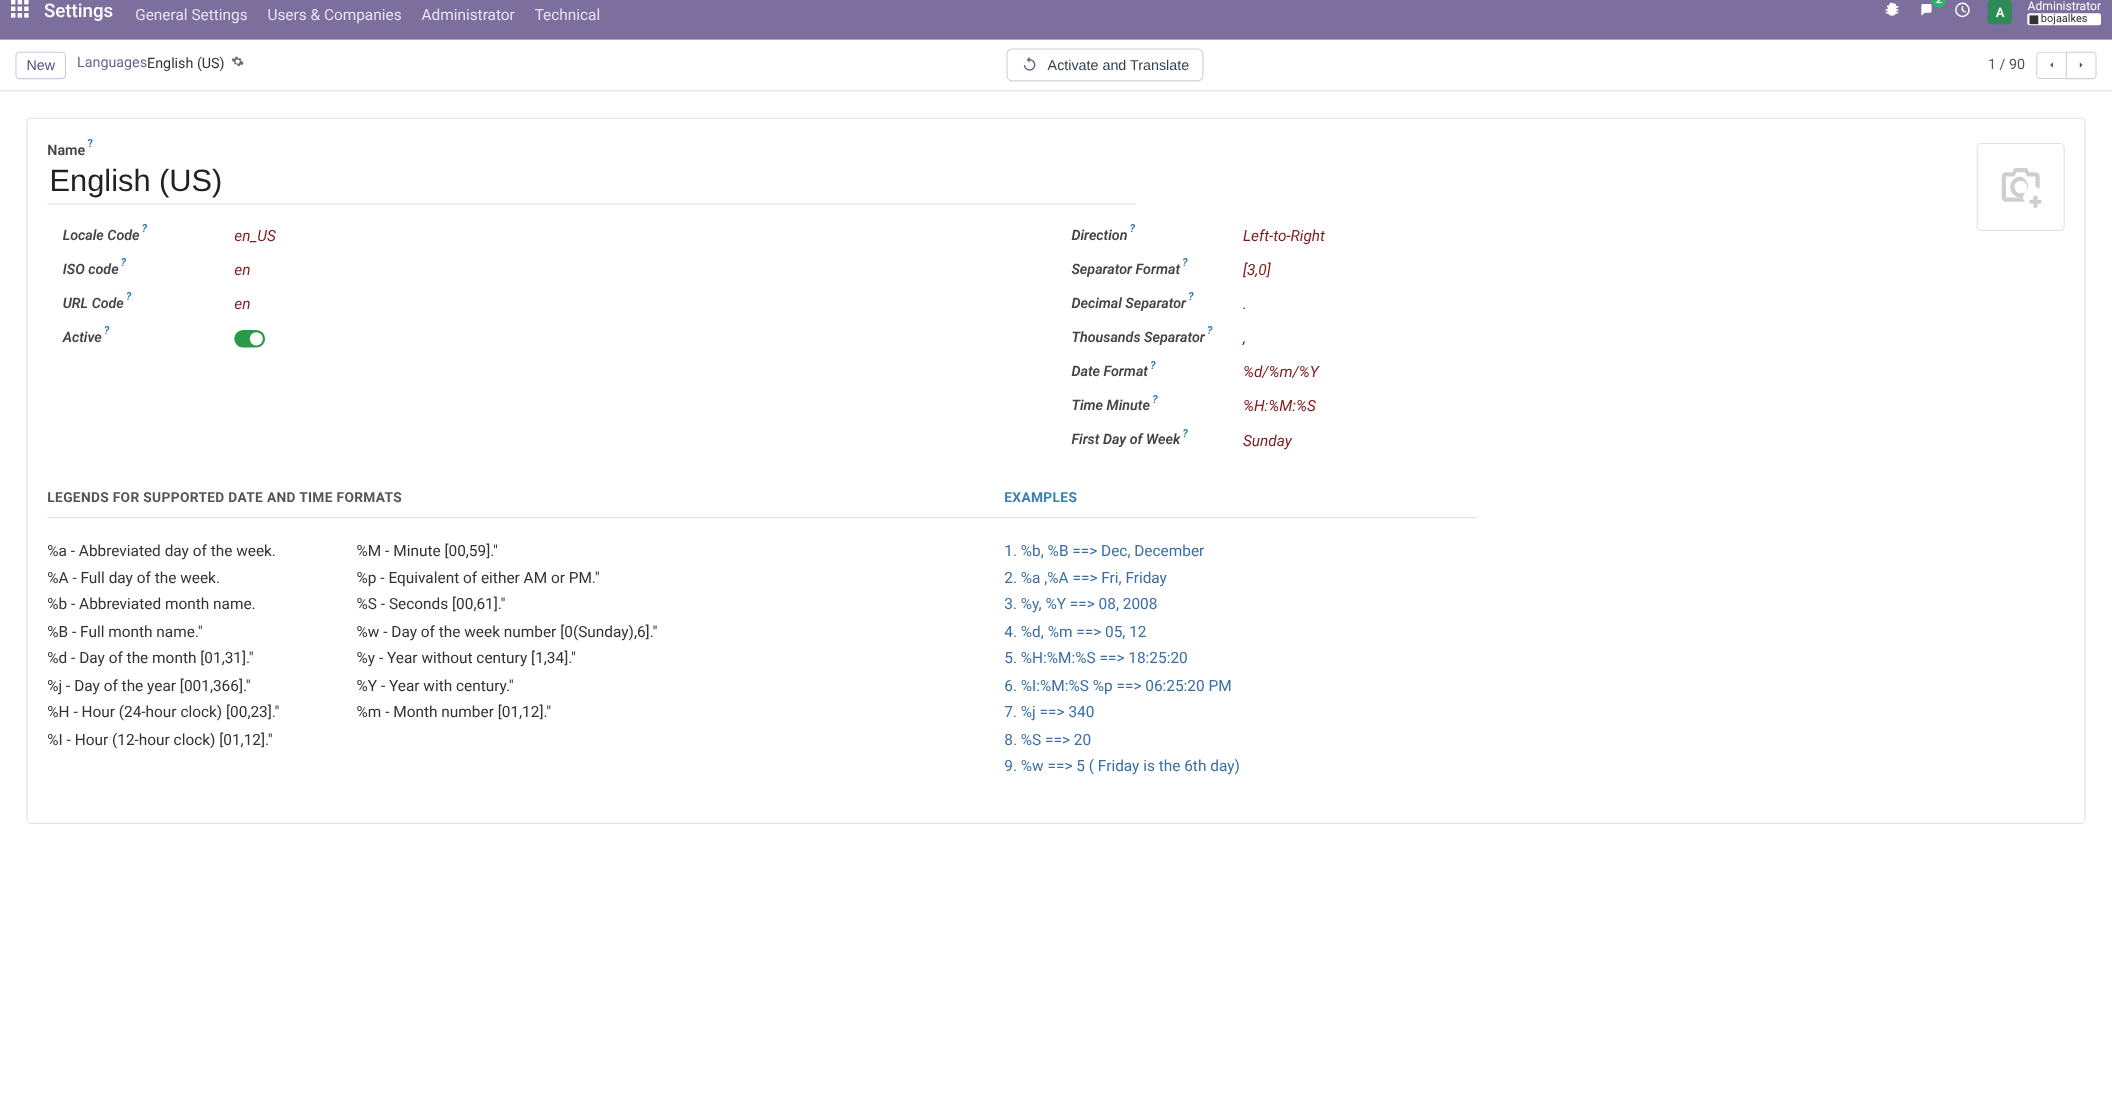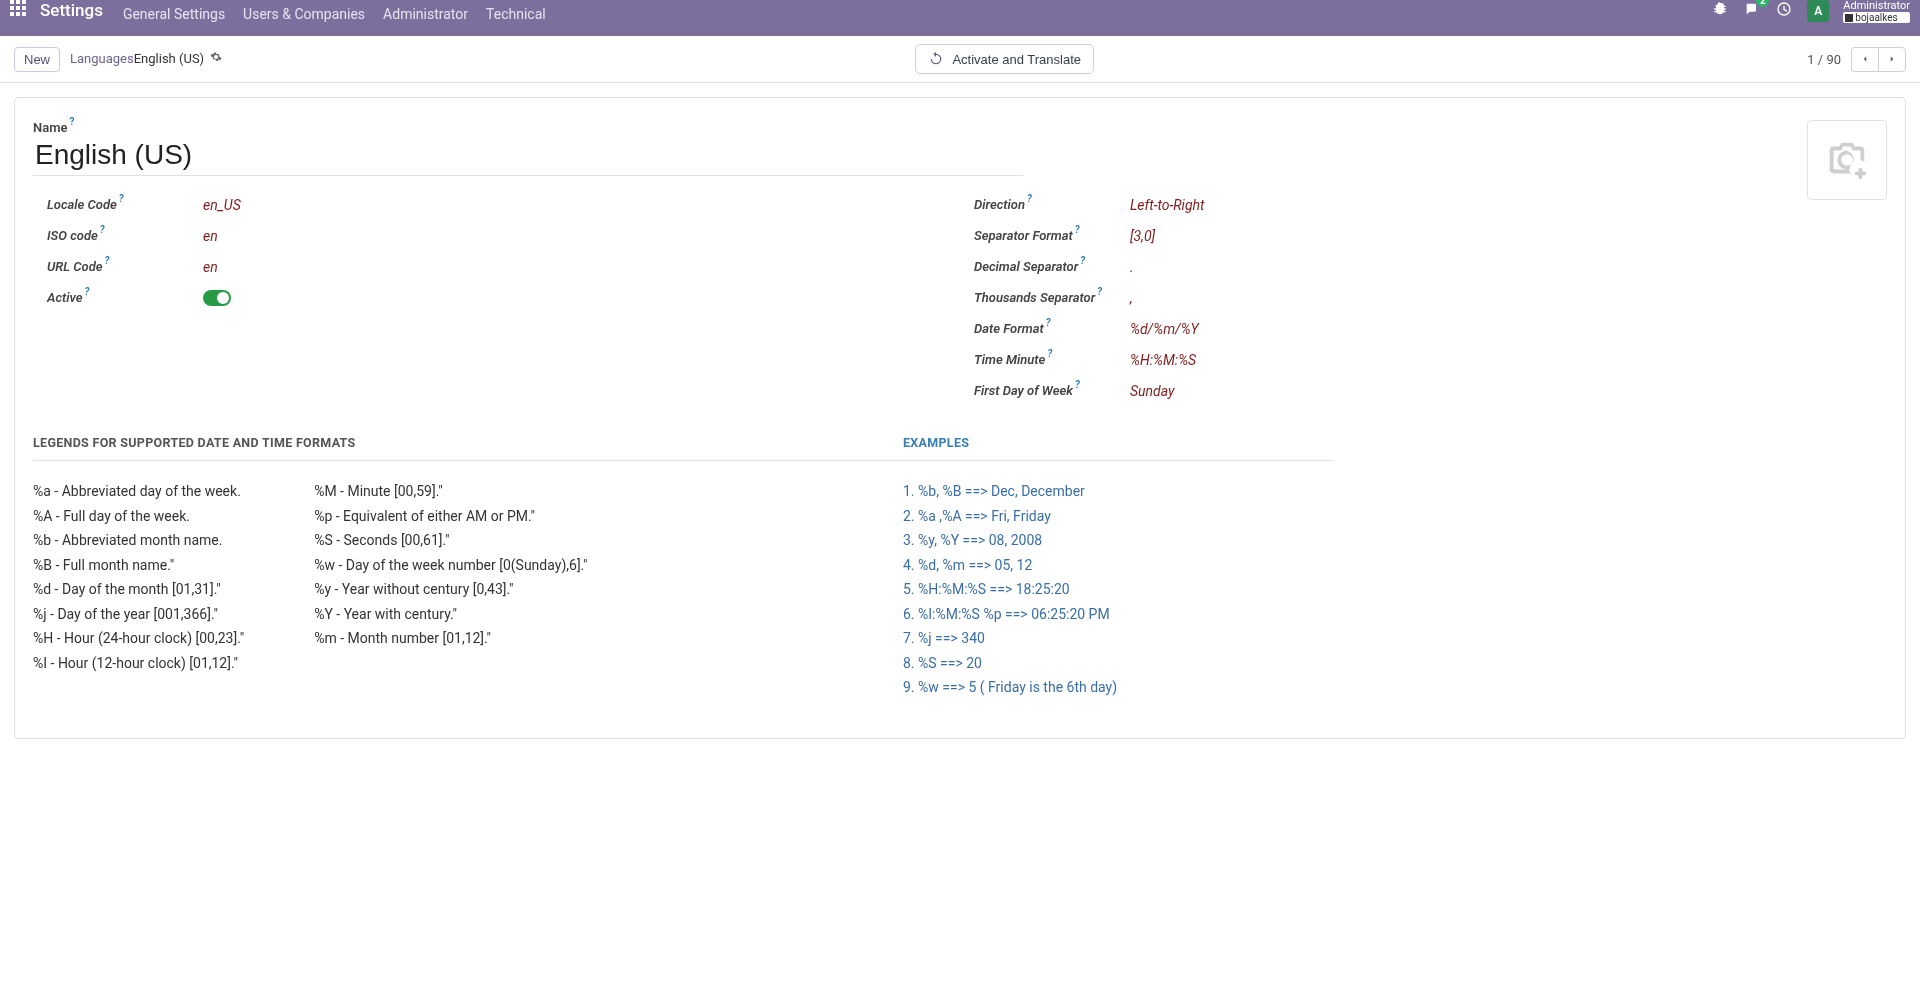--- a/index.html
+++ b/index.html
@@ -44,21 +44,21 @@
   .activate-btn { display:flex; align-items:center; gap:8px; border:1px solid var(--border); background:#fff; padding:6px 12px; border-radius:5px; font-size:13px; cursor:pointer; color:#374151;}
   .activate-btn svg { width:16px; height:16px; fill:#6f628f;}
   .pager-wrap { display:flex; align-items:center; gap:10px;}
   .pager-count { font-size:13px; color:#555;margin-left:20px;}
   .pager-btns { display:flex;}
   .pager-btns .btn { border-radius:0; padding:4px 8px;}
   .pager-btns .btn:first-child{border-top-left-radius:4px;border-bottom-left-radius:4px;border-right:none;}
   .pager-btns .btn:last-child{border-top-right-radius:4px;border-bottom-right-radius:4px;}
   .pager-btns svg{width:10px;height:10px;fill:#555;}
   
-  .sheet { margin:14px; border:1px solid var(--border-light); border-radius:4px; padding:22px 18px 32px 18px; position:relative;}
+  .sheet { margin:24px; border:1px solid var(--border-light); border-radius:4px; padding:22px 18px 32px 18px; position:relative;}
   .field-label { font-size:13px; font-weight:600; color:#444; display:flex; align-items:flex-start; gap:2px;}
   .help-q { color:#2a7ab0; font-size:10px; font-weight:600; position:relative; top:-4px; cursor:help;}
   .name-row { margin-bottom:12px;}
   .name-input { font-size:28px; font-weight:500; border:none; border-bottom:1px solid var(--border-light); padding:4px 2px; width:990px; max-width:74%; outline:none; color:#222;}
   .image-drop { position:absolute; top:22px; right:18px; width:80px; height:80px; border:1px solid var(--border-light); border-radius:4px; display:flex; align-items:center; justify-content:center; background:#fff; cursor:pointer;}
   .image-drop svg { width:46px; height:46px; fill:#cfcfcf;}
   .two-col { display:flex; gap:0; margin-top:6px;}
   .col { flex:1;}
   .col-inner { max-width:560px;font-style:italic;}
   .frow { display:flex; align-items:flex-start; padding:6px 0; gap:10px;}
@@ -283,21 +283,21 @@
             <div>%d - Day of the month [01,31]."</div>
             <div>%j - Day of the year [001,366]."</div>
             <div>%H - Hour (24-hour clock) [00,23]."</div>
             <div>%I - Hour (12-hour clock) [01,12]."</div>
           </div>
         <div class="legend-col" id="legend-col-2">
             <div>%M - Minute [00,59]."</div>
             <div>%p - Equivalent of either AM or PM."</div>
             <div>%S - Seconds [00,61]."</div>
             <div>%w - Day of the week number [0(Sunday),6]."</div>
-            <div>%y - Year without century [0,43]."</div>
+            <div>%y - Year without century [1,34]."</div>
             <div>%Y - Year with century."</div>
             <div>%m - Month number [01,12]."</div>
           </div>
       </div>
     </div>
     <div class="ex-block">
       <div class="tabs" style="border-bottom:1px solid var(--border-light);">
         <div class="tab" style="color:#3a7fb3;">EXAMPLES</div>
       </div>
       <div class="examples-body" id="examples-body">

